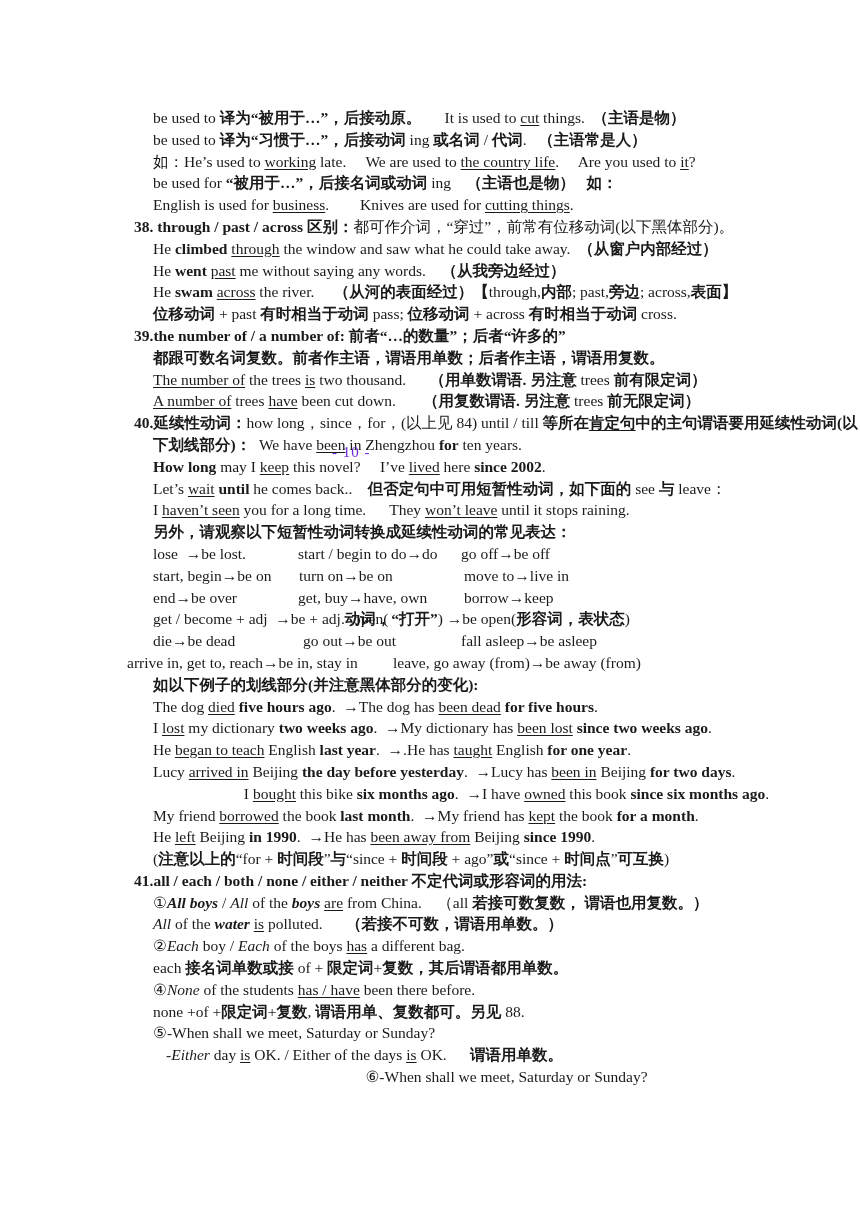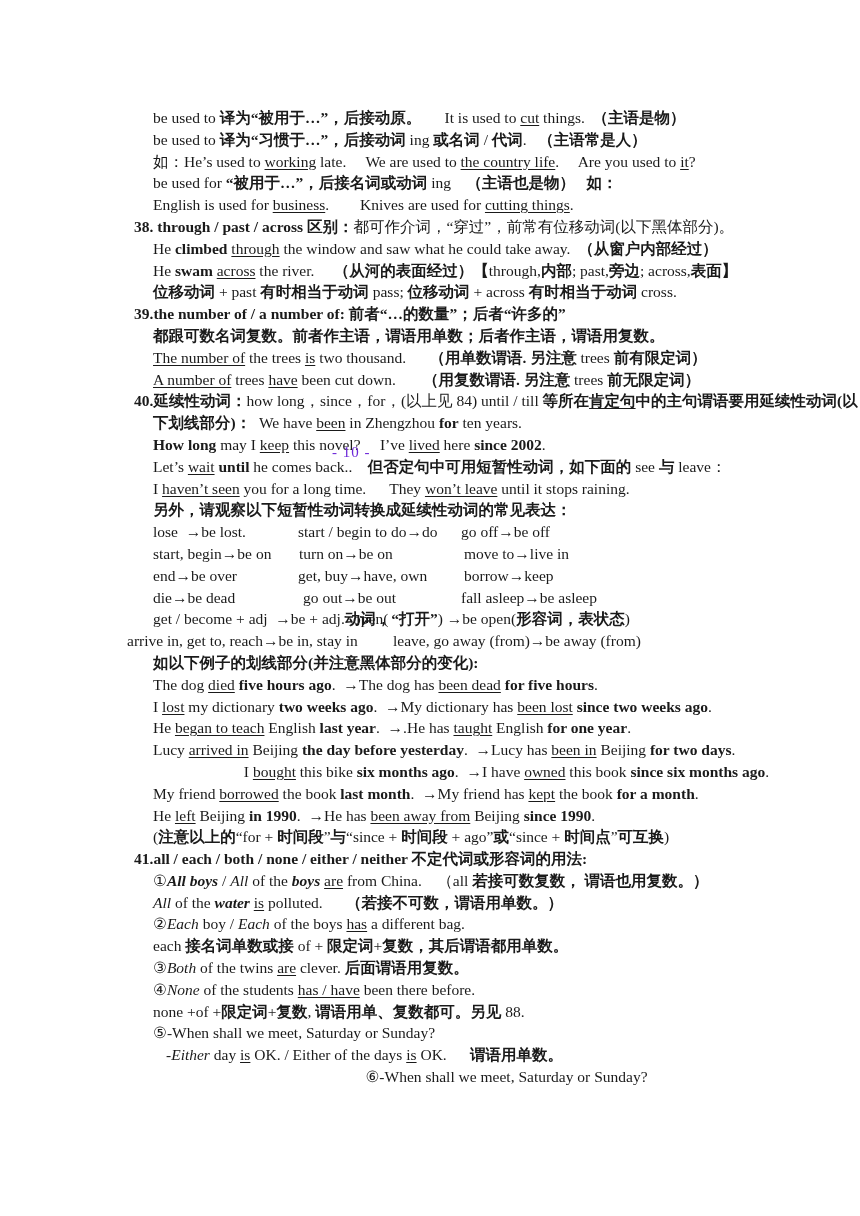--- a/index.html
+++ b/index.html
@@ -39,53 +39,53 @@
 
 <div class="page">
   <div class="content">
       <div class="line" style="padding-left: 137px;"><span>be used to </span><span class="b">译为“被用于…”，后接动原。</span><span>      It is used to </span><span class="u">cut</span><span> things.  </span><span class="b">（主语是物）</span></div>
       <div class="line" style="padding-left: 137px;"><span>be used to </span><span class="b">译为“习惯于…”，后接动词</span><span> ing </span><span class="b">或名词</span><span> / </span><span class="b">代词</span><span>.   </span><span class="b">（主语常是人）</span></div>
       <div class="line" style="padding-left: 137px;"><span>如：He’s used to </span><span class="u">working</span><span> late.     We are used to </span><span class="u">the country life</span><span>.     Are you used to </span><span class="u">it</span><span>?</span></div>
       <div class="line" style="padding-left: 137px;"><span>be used for </span><span class="b">“被用于…”，后接名词或动词</span><span> ing    </span><span class="b">（主语也是物）</span><span>   </span><span class="b">如：</span></div>
       <div class="line" style="padding-left: 137px;"><span>English is used for </span><span class="u">business</span><span>.        Knives are used for </span><span class="u">cutting things</span><span>.</span></div>
       <div class="line" style="padding-left: 118px;"><span class="b">38. through / past / across </span><span class="b">区别：</span><span>都可作介词，“穿过”，前常有位移动词(以下黑体部分)。</span></div>
       <div class="line" style="padding-left: 137px;"><span>He </span><span class="b">climbed </span><span class="u">through</span><span> the window and saw what he could take away.  </span><span class="b">（从窗户内部经过）</span></div>
+      <div class="line" style="padding-left: 137px;"><span>He </span><span class="b">went </span><span class="u">past</span><span> me without saying any words.    </span><span class="b">（从我旁边经过）</span></div>
       <div class="line" style="padding-left: 137px;"><span>He </span><span class="b">swam </span><span class="u">across</span><span> the river.     </span><span class="b">（从河的表面经过）【</span><span>through,</span><span class="b">内部</span><span>; past,</span><span class="b">旁边</span><span>; across,</span><span class="b">表面</span><span class="b">】</span></div>
       <div class="line" style="padding-left: 137px;"><span class="b">位移动词</span><span> + past </span><span class="b">有时相当于动词</span><span> pass; </span><span class="b">位移动词</span><span> + across </span><span class="b">有时相当于动词</span><span> cross.</span></div>
       <div class="line" style="padding-left: 118px;"><span class="b">39.the number of / a number of: </span><span class="b">前者“…的数量”；后者“许多的”</span></div>
       <div class="line" style="padding-left: 137px;"><span class="b">都跟可数名词复数。前者作主语，谓语用单数；后者作主语，谓语用复数。</span></div>
       <div class="line" style="padding-left: 137px;"><span class="u">The number of</span><span> the trees </span><span class="u">is</span><span> two thousand.      </span><span class="b">（用单数谓语. 另注意 </span><span>trees </span><span class="b">前有限定词）</span></div>
       <div class="line" style="padding-left: 137px;"><span class="u">A number of</span><span> trees </span><span class="u">have</span><span> been cut down.       </span><span class="b">（用复数谓语. 另注意 </span><span>trees </span><span class="b">前无限定词）</span></div>
       <div class="line" style="padding-left: 118px;"><span class="b">40.延续性动词：</span><span>how long，since，for，(以上见 84) until / till </span><span class="b">等所在</span><span class="b u">肯定句</span><span class="b">中的主句谓语要用延续性动词(以</span></div>
       <div class="line" style="padding-left: 137px;"><span class="b">下划线部分)：</span><span>  We have </span><span class="u">been</span><span> in Zhengzhou </span><span class="b">for</span><span> ten years.</span></div>
       <div class="line" style="padding-left: 137px;"><span class="b">How long</span><span> may I </span><span class="u">keep</span><span> this novel?     I’ve </span><span class="u">lived</span><span> here </span><span class="b">since 2002</span><span>.</span></div>
       <div class="line" style="padding-left: 137px;"><span>Let’s </span><span class="u">wait</span><span> </span><span class="b">until</span><span> he comes back..    </span><span class="b">但否定句中可用短暂性动词，如下面的 </span><span>see </span><span class="b">与</span><span> leave：</span></div>
       <div class="line" style="padding-left: 137px;"><span>I </span><span class="u">haven’t seen</span><span> you for a long time.      They </span><span class="u">won’t leave</span><span> until it stops raining.</span></div>
       <div class="line" style="padding-left: 137px;"><span class="b">另外，请观察以下短暂性动词转换成延续性动词的常见表达：</span></div>
       <div class="line" style="padding-left: 137px;"><span>lose  →be lost.</span><span class="abs" style="left: 282px;">start / begin to do→do</span><span class="abs" style="left: 445px;">go off→be off</span></div>
       <div class="line" style="padding-left: 137px;"><span>start, begin→be on</span><span class="abs" style="left: 283px;">turn on→be on</span><span class="abs" style="left: 448px;">move to→live in</span></div>
       <div class="line" style="padding-left: 137px;"><span>end→be over</span><span class="abs" style="left: 282px;">get, buy→have, own</span><span class="abs" style="left: 448px;">borrow→keep</span></div>
+      <div class="line" style="padding-left: 137px;"><span>get / become + adj  →be + adj.</span><span class="abs" style="left: 337px;">open(</span><span class="b">动词，“打开”</span><span>) →be open(</span><span class="b">形容词，表状态</span><span>)</span></div>
       <div class="line" style="padding-left: 137px;"><span>die→be dead</span><span class="abs" style="left: 287px;">go out→be out</span><span class="abs" style="left: 445px;">fall asleep→be asleep</span></div>
-      <div class="line" style="padding-left: 137px;"><span>get / become + adj  →be + adj.</span><span class="abs" style="left: 337px;">open(</span><span class="b">动词，“打开”</span><span>) →be open(</span><span class="b">形容词，表状态</span><span>)</span></div>
       <div class="line" style="padding-left: 111px;"><span>arrive in, get to, reach→be in, stay in</span><span class="abs" style="left: 377px;">leave, go away (from)→be away (from)</span></div>
       <div class="line" style="padding-left: 137px;"><span class="b">如以下例子的划线部分(并注意黑体部分的变化):</span></div>
       <div class="line" style="padding-left: 137px;"><span>The dog </span><span class="u">died</span><span> </span><span class="b">five hours ago</span><span>.  →The dog has </span><span class="u">been dead</span><span> </span><span class="b">for five hours</span><span>.</span></div>
       <div class="line" style="padding-left: 137px;"><span>I </span><span class="u">lost</span><span> my dictionary </span><span class="b">two weeks ago</span><span>.  →My dictionary has </span><span class="u">been lost</span><span> </span><span class="b">since two weeks ago</span><span>.</span></div>
       <div class="line" style="padding-left: 137px;"><span>He </span><span class="u">began to teach</span><span> English </span><span class="b">last year</span><span>.  →.He has </span><span class="u">taught</span><span> English </span><span class="b">for one year</span><span>.</span></div>
       <div class="line" style="padding-left: 137px;"><span>Lucy </span><span class="u">arrived in</span><span> Beijing </span><span class="b">the day before yesterday</span><span>.  →Lucy has </span><span class="u">been in</span><span> Beijing </span><span class="b">for two days</span><span>.</span></div>
       <div class="line" style="padding-left: 137px; text-align: center;"><span>I </span><span class="u">bought</span><span> this bike </span><span class="b">six months ago</span><span>.  →I have </span><span class="u">owned</span><span> this book </span><span class="b">since six months ago</span><span>.</span></div>
       <div class="line" style="padding-left: 137px;"><span>My friend </span><span class="u">borrowed</span><span> the book </span><span class="b">last month</span><span>.  →My friend has </span><span class="u">kept</span><span> the book </span><span class="b">for a month</span><span>.</span></div>
       <div class="line" style="padding-left: 137px;"><span>He </span><span class="u">left</span><span> Beijing </span><span class="b">in 1990</span><span>.  →He has </span><span class="u">been away from</span><span> Beijing </span><span class="b">since 1990</span><span>.</span></div>
       <div class="line" style="padding-left: 137px;"><span>(</span><span class="b">注意以上的</span><span>“for + </span><span class="b">时间段</span><span>”</span><span class="b">与</span><span>“since + </span><span class="b">时间段</span><span> + ago”</span><span class="b">或</span><span>“since + </span><span class="b">时间点</span><span>”</span><span class="b">可互换</span><span>)</span></div>
       <div class="line" style="padding-left: 118px;"><span class="b">41.all / each / both / none / either / neither </span><span class="b">不定代词或形容词的用法:</span></div>
       <div class="line" style="padding-left: 137px;"><span>①</span><span class="b i">All boys</span><span> / </span><span class="i">All</span><span> of the </span><span class="b i">boys</span><span> </span><span class="u">are</span><span> from China.    </span><span>（all </span><span class="b">若接可数复数，</span><span> </span><span class="b">谓语也用复数。）</span></div>
       <div class="line" style="padding-left: 137px;"><span class="i">All</span><span> of the </span><span class="b i">water</span><span> </span><span class="u">is</span><span> polluted.      </span><span class="b">（若接不可数，谓语用单数。）</span></div>
       <div class="line" style="padding-left: 137px;"><span>②</span><span class="i">Each</span><span> boy / </span><span class="i">Each</span><span> of the boys </span><span class="u">has</span><span> a different bag.</span></div>
       <div class="line" style="padding-left: 137px;"><span>each </span><span class="b">接名词单数或接</span><span> of + </span><span class="b">限定词</span><span>+</span><span class="b">复数，其后谓语都用单数。</span></div>
-      <div class="line" style="padding-left: 137px;"><span>③</span><span class="i">Both</span><span> of the twins </span><span class="u">are</span><span> clever. </span><span class="b">后面谓语用复数。</span></div>
       <div class="line" style="padding-left: 137px;"><span>④</span><span class="i">None</span><span> of the students </span><span class="u">has / have</span><span> been there before.</span></div>
       <div class="line" style="padding-left: 137px;"><span>none +of +</span><span class="b">限定词</span><span>+</span><span class="b">复数</span><span>, </span><span class="b">谓语用单、复数都可。另见</span><span> 88.</span></div>
       <div class="line" style="padding-left: 137px;"><span>⑤-When shall we meet, Saturday or Sunday?</span></div>
       <div class="line" style="padding-left: 150px;"><span class="i">-Either</span><span> day </span><span class="u">is</span><span> OK. / Either of the days </span><span class="u">is</span><span> OK.      </span><span class="b">谓语用单数。</span></div>
       <div class="line" style="padding-left: 137px; text-align: center;"><span>⑥-When shall we meet, Saturday or Sunday?</span></div>
     </div>
   <div class="page-number">- 10 -</div>
 </div>
 
 </body></html>

